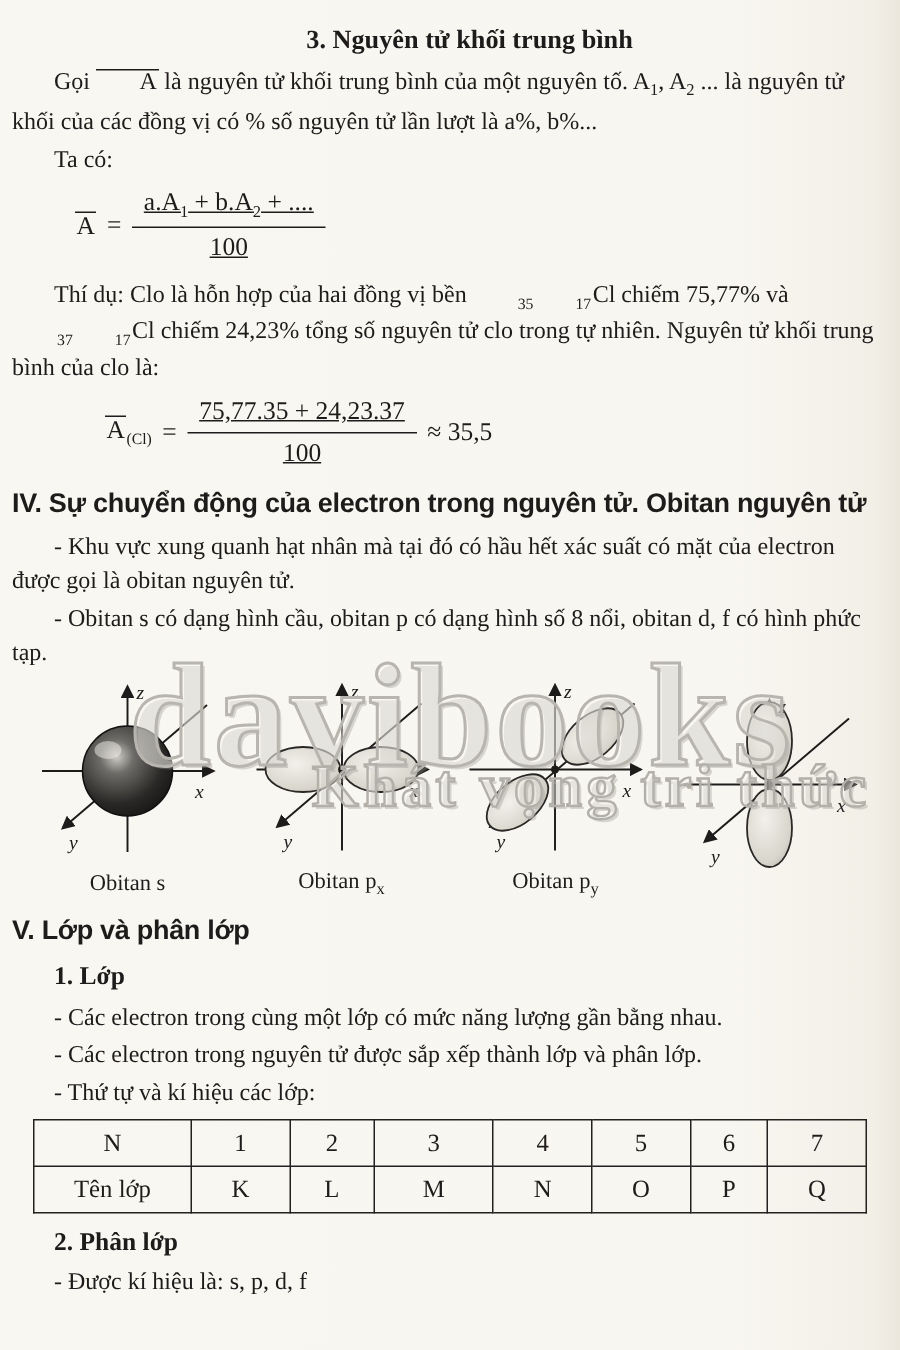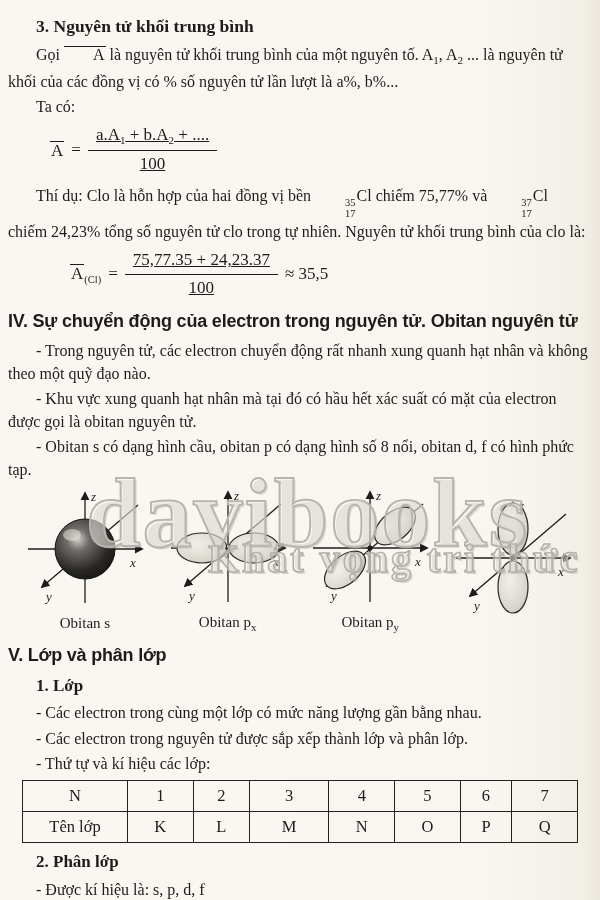--- a/index.html
+++ b/index.html
@@ -8,27 +8,27 @@
     width: 600px; height: 900px;
     box-sizing: border-box;
     padding: 12px 10px 0 8px;
     overflow: hidden;
     background: linear-gradient(90deg, #f9f7f1 0%, #f8f6f0 82%, #f2efe7 97%, #ebe7dd 100%);
     color: #1e1c1a;
     font-family: "Liberation Serif", serif;
     font-size: 16px;
     line-height: 1.45;
   }
-  .h-serif { font-weight: bold; font-size: 17.5px; margin: 2px 0 4px 28px; }
+  .h-serif { font-weight: bold; font-size: 17.5px; margin: 2px 0 4px 28px; text-align: center; }
   .h-sans  { font-family: "Liberation Sans", sans-serif; font-weight: bold; font-size: 18px; margin: 8px 0 4px 0; letter-spacing: -0.2px; }
   .sub-serif { font-weight: bold; font-size: 17px; margin: 6px 0 3px 28px; font-family: Liberation Serif, serif; }
   p.body { margin: 2px 0; text-indent: 28px; }
   sub { font-size: 11px; }
   .abar { display: inline-block; border-top: 1.5px solid #1e1c1a; line-height: 1.02; padding: 0 1px; }
-  .iso { display: inline-flex; flex-direction: column; align-items: flex-end; font-size: 10.5px; line-height: 1.1; vertical-align: -5px; margin: 0 1px 0 2px; }
+  .iso { display: inline-flex; flex-direction: row; align-items: flex-end; font-size: 10.5px; line-height: 1.1; vertical-align: -5px; margin: 0 1px 0 2px; }
   .formula { display: flex; align-items: center; gap: 7px; margin: 5px 0 7px 42px; font-size: 17px; }
   .formula.f2 { margin-left: 62px; }
   .frac { display: inline-flex; flex-direction: column; align-items: center; text-decoration: underline; }
   .frac .num { padding: 0 8px 1px; border-bottom: 1.5px solid #1e1c1a; }
   .frac .den { padding-top: 1px; }
   .lsub { font-size: 10.5px; vertical-align: -4px; }
   .figures { position: relative; display: flex; justify-content: space-between; padding: 0 6px; margin: 2px 0 0 0; height: 150px; align-items: center; }
   .fig { width: 142px; text-align: center; }
   .fig .cap { font-size: 15px; margin-top: -4px; }
   .wm { position: absolute; white-space: nowrap; pointer-events: none; z-index: 5;
@@ -75,21 +75,20 @@
     <span><span class="abar">A</span><span class="lsub">(Cl)</span></span>
     <span>=</span>
     <span class="frac">
       <span class="num">75,77.35 + 24,23.37</span>
       <span class="den">100</span>
     </span>
     <span>≈ 35,5</span>
   </div>
 
   <div class="h-sans">IV. Sự chuyển động của electron trong nguyên tử. Obitan nguyên tử</div>
-  <p class="body">- Trong nguyên tử, các electron chuyển động rất nhanh xung quanh hạt nhân và không theo một quỹ đạo nào.</p>
   <p class="body">- Khu vực xung quanh hạt nhân mà tại đó có hầu hết xác suất có mặt của electron được gọi là obitan nguyên tử.</p>
   <p class="body">- Obitan s có dạng hình cầu, obitan p có dạng hình số 8 nổi, obitan d, f có hình phức tạp.</p>
 
   <div class="figures">
     <div class="wm wm-title">davibooks</div>
     <div class="wm wm-slogan">Khát vọng tri thức</div>
 
     <div class="fig">
       <svg width="142" height="128" viewBox="0 0 142 128">
         <defs>

